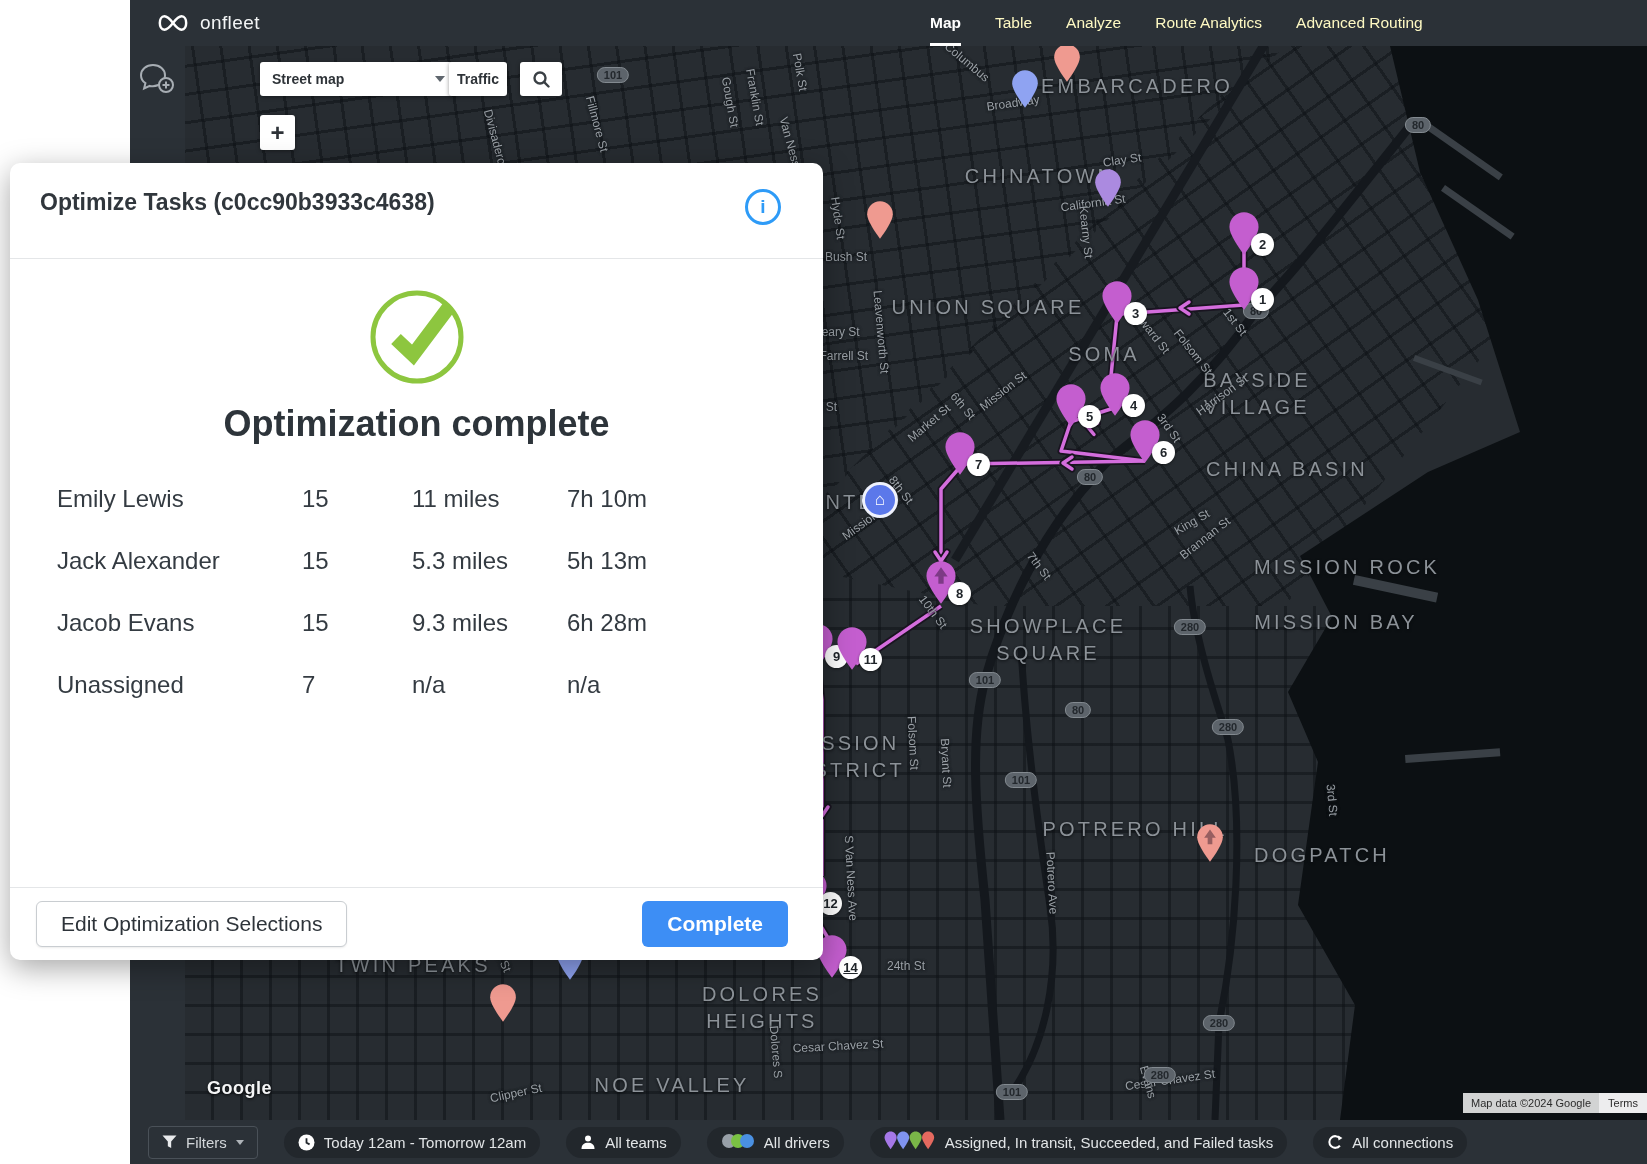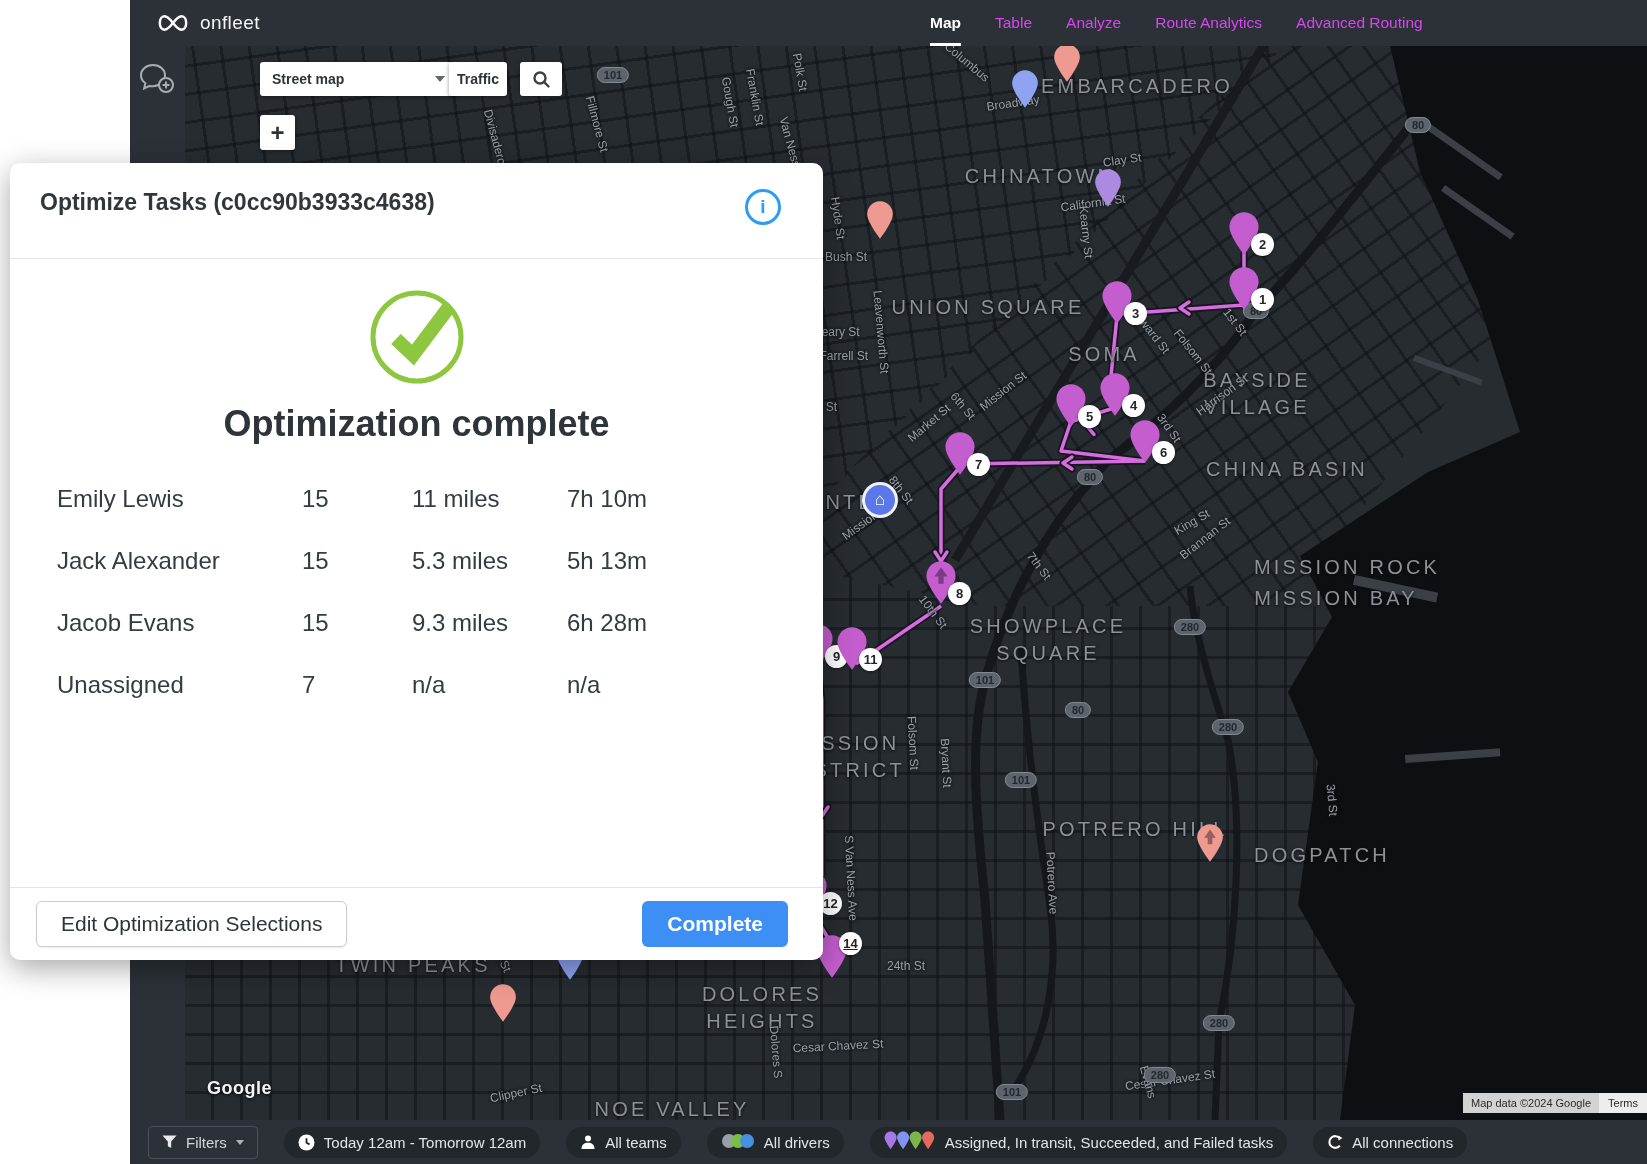--- a/index.html
+++ b/index.html
@@ -4,21 +4,21 @@
 <style>
   html,body{margin:0;padding:0;background:#ffffff;width:1647px;height:1164px;overflow:hidden;
     font-family:"Liberation Sans", sans-serif;}
   #stage{position:relative;width:1647px;height:1164px;background:#fff;}
 
   
   #topnav{position:absolute;left:130px;top:0;width:1517px;height:46px;background:#2b3137;display:flex;align-items:center;z-index:4;}
   #logo{display:flex;align-items:center;gap:8px;margin-left:24px;color:#fff;}
   #logo .word{font-size:19px;letter-spacing:.4px;color:#f2f4f5;}
   #nav-items{position:absolute;left:800px;top:0;height:46px;display:flex;gap:34px;align-items:stretch;text-align:center;}
-  .nav-item{display:flex;align-items:center;color:#d946ef;font-size:15.5px;border-bottom:3px solid transparent;padding-top:3px;cursor:pointer;}
+  .nav-item{display:flex;align-items:center;color:#fef9c3;font-size:15.5px;border-bottom:3px solid transparent;padding-top:3px;cursor:pointer;}
   .nav-item.active{color:#fff;font-weight:bold;border-bottom-color:#fff;}
 
   
   #leftrail{position:absolute;left:130px;top:46px;width:55px;height:1074px;background:#2b3137;z-index:3;}
   #chat-icon{margin:16px 0 0 9px;}
 
   
   #map{position:absolute;left:185px;top:46px;width:1462px;height:1074px;background:#272c31;overflow:hidden;z-index:1;}
   .grid{position:absolute;}
   #grid-nw{left:0;top:0;width:1120px;height:540px;
@@ -164,31 +164,31 @@
       </svg>
     <div id="map-markers">
         <div class="area-label" style="left: 952px; top: 40px;">EMBARCADERO</div>
         <div class="area-label" style="left: 855px; top: 130px;">CHINATOWN</div>
         <div class="area-label" style="left: 803px; top: 261px;">UNION SQUARE</div>
         <div class="area-label" style="left: 919px; top: 308px;">SOMA</div>
         <div class="area-label" style="left: 1072px; top: 348px;">BAYSIDE
 VILLAGE</div>
         <div class="area-label" style="left: 1102px; top: 423px;">CHINA BASIN</div>
         <div class="area-label" style="left: 1162px; top: 521px;">MISSION ROCK</div>
-        <div class="area-label" style="left: 1137px; top: 552px; padding-left: 28px;">MISSION BAY</div>
+        <div class="area-label" style="left: 1137px; top: 576px; padding-left: 28px;">MISSION BAY</div>
         <div class="area-label" style="left: 863px; top: 594px;">SHOWPLACE
 SQUARE</div>
         <div class="area-label" style="left: 661px; top: 711px;">MISSION
 DISTRICT</div>
         <div class="area-label" style="left: 950px; top: 783px;">POTRERO HILL</div>
         <div class="area-label" style="left: 1137px; top: 809px;">DOGPATCH</div>
         <div class="area-label" style="left: 228px; top: 919px;">TWIN PEAKS</div>
         <div class="area-label" style="left: 577px; top: 962px;">DOLORES
 HEIGHTS</div>
-        <div class="area-label" style="left: 487px; top: 1039px; margin-top: 24px;">NOE VALLEY</div>
+        <div class="area-label" style="left: 487px; top: 1039px;">NOE VALLEY</div>
         <div class="area-label" style="left: 657px; top: 456px;">CENTER</div>
         <div class="street-label" style="left: 782px; top: 16px; transform: translate(-50%, -50%) rotate(40deg);">Columbus</div>
         <div class="street-label" style="left: 828px; top: 57px; transform: translate(-50%, -50%) rotate(-8deg);">Broadway</div>
         <div class="street-label" style="left: 937px; top: 114px; transform: translate(-50%, -50%) rotate(-8deg);">Clay St</div>
         <div class="street-label" style="left: 908px; top: 157px; transform: translate(-50%, -50%) rotate(-8deg);">California St</div>
         <div class="street-label" style="left: 901px; top: 186px; transform: translate(-50%, -50%) rotate(84deg);">Kearny St</div>
         <div class="street-label" style="left: 615px; top: 26px; transform: translate(-50%, -50%) rotate(80deg);">Polk St</div>
         <div class="street-label" style="left: 570px; top: 51px; transform: translate(-50%, -50%) rotate(80deg);">Franklin St</div>
         <div class="street-label" style="left: 545px; top: 56px; transform: translate(-50%, -50%) rotate(80deg);">Gough St</div>
         <div class="street-label" style="left: 605px; top: 96px; transform: translate(-50%, -50%) rotate(75deg);">Van Ness</div>
@@ -279,21 +279,21 @@
             <path d="M12 1C18.1 1 23 5.9 23 12C23 17.5 16.6 26.6 12 33C7.4 26.6 1 17.5 1 12C1 5.9 5.9 1 12 1Z" fill="#c45ecf"></path>
           </svg></div>
         <div class="pin-badge" style="left: 674px; top: 602px;">11</div>
         <div class="pin" style="left: 611px; top: 824px;"><svg width="32" height="45" viewBox="0 0 24 34">
             <path d="M12 1C18.1 1 23 5.9 23 12C23 17.5 16.6 26.6 12 33C7.4 26.6 1 17.5 1 12C1 5.9 5.9 1 12 1Z" fill="#c45ecf"></path>
           </svg></div>
         <div class="pin-badge" style="left: 634px; top: 846px;">12</div>
         <div class="pin" style="left: 631px; top: 888px;"><svg width="32" height="45" viewBox="0 0 24 34">
             <path d="M12 1C18.1 1 23 5.9 23 12C23 17.5 16.6 26.6 12 33C7.4 26.6 1 17.5 1 12C1 5.9 5.9 1 12 1Z" fill="#c45ecf"></path>
           </svg></div>
-        <div class="pin-badge" style="left: 654px; top: 886px; text-decoration: underline;">14</div>
+        <div class="pin-badge" style="left: 654px; top: 910px; text-decoration: underline;">14</div>
         <div class="pin" style="left: 868px; top: -3px;"><svg width="28" height="40" viewBox="0 0 24 34">
             <path d="M12 1C18.1 1 23 5.9 23 12C23 17.5 16.6 26.6 12 33C7.4 26.6 1 17.5 1 12C1 5.9 5.9 1 12 1Z" fill="#ef9a90"></path>
           </svg></div>
         <div class="pin" style="left: 826px; top: 23px;"><svg width="28" height="40" viewBox="0 0 24 34">
             <path d="M12 1C18.1 1 23 5.9 23 12C23 17.5 16.6 26.6 12 33C7.4 26.6 1 17.5 1 12C1 5.9 5.9 1 12 1Z" fill="#8fa3f2"></path>
           </svg></div>
         <div class="pin" style="left: 909px; top: 122px;"><svg width="28" height="40" viewBox="0 0 24 34">
             <path d="M12 1C18.1 1 23 5.9 23 12C23 17.5 16.6 26.6 12 33C7.4 26.6 1 17.5 1 12C1 5.9 5.9 1 12 1Z" fill="#ab8ae0"></path>
           </svg></div>
         <div class="pin" style="left: 681px; top: 154px;"><svg width="28" height="40" viewBox="0 0 24 34">

